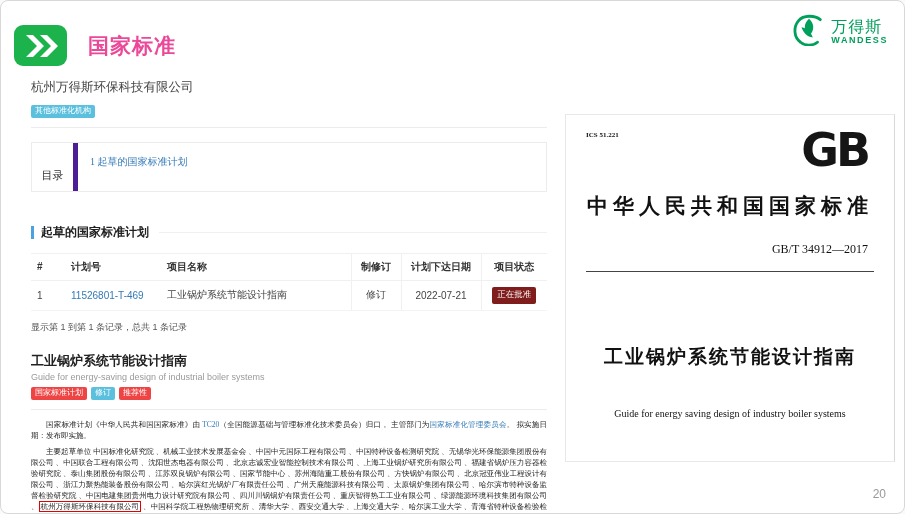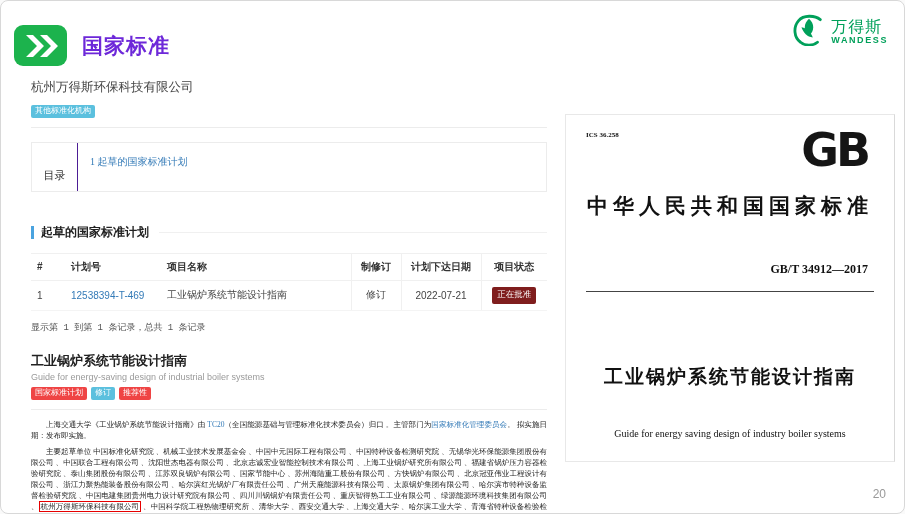--- a/index.html
+++ b/index.html
@@ -4,61 +4,61 @@
 <style>
   * { margin:0; padding:0; box-sizing:border-box; }
   body { background:#fafafa; font-family:"Liberation Sans", sans-serif; }
   .slide { position:relative; width:905px; height:514px; background:#fff;
            border:1px solid #d8d8d8; border-radius:8px; overflow:hidden; }
 
   
   .chevron-badge { position:absolute; left:13px; top:24px; width:53px; height:41px;
                    background:#1cb34d; border-radius:9px; display:flex;
                    align-items:center; justify-content:center; }
-  .slide-title { position:absolute; left:81px; top:31px; font-size:21px;
-                 font-weight:bold; color:#6d28d9; letter-spacing:1px; }
+  .slide-title { position:absolute; left:87px; top:31px; font-size:21px;
+                 font-weight:bold; color:#ec4899; letter-spacing:1px; }
   .brand { position:absolute; right:16px; top:13px; display:flex; align-items:center; gap:5px; }
   .brand-text { display:flex; flex-direction:column; line-height:1.05; }
   .brand-cn { color:#00a05a; font-size:16px; font-weight:normal; letter-spacing:1px; }
   .brand-en { color:#00a05a; font-size:9px; font-weight:bold; letter-spacing:1.6px; }
 
   
   .webpanel { position:absolute; left:30px; top:78px; width:516px;
               font-family:"Liberation Serif", serif; color:#333; }
   .company-name { font-size:12.5px; color:#444; }
   .tag { display:inline-block; color:#fff; font-size:8px; line-height:1;
          padding:2.5px 4px; border-radius:2px; font-family:"Liberation Sans", sans-serif; }
   .tag-blue { background:#5bc0de; }
   .tag-green { background:#ef4444; }
   .company-tag { margin-top:3px; }
   .divider { border:none; border-top:1px solid #ececec; margin:9px 0 0 0; }
 
   .toc-box { margin-top:14px; border:1px solid #ececec; display:flex; min-height:50px; }
   .toc-label { width:46px; display:flex; align-items:flex-end; justify-content:center;
-               padding-bottom:8px; font-size:11px; color:#333; border-right:1px solid #4c1d95; }
+               padding-bottom:8px; font-size:11px; color:#333; border-right:5px solid #4c1d95; }
   .toc-body { padding:8px 12px; }
   a.link { color:#337ab7; text-decoration:none; cursor:pointer; }
   .toc-body a { font-size:10px; }
 
   .section-head { margin-top:32px; display:flex; align-items:center; }
   .section-head .bar { width:3px; height:13px; background:#4aa3df; margin-right:7px; }
   .section-head .txt { font-size:12px; font-weight:bold; color:#222;
                        font-family:Liberation Serif, serif; white-space:nowrap; }
   .section-head .rule { flex:1; height:1px; background:#f0f0f0; margin-left:10px; }
 
   table.plan { width:100%; border-collapse:collapse; margin-top:12px;
                font-family:"Liberation Sans", sans-serif; }
   table.plan th { font-size:10px; color:#333; text-align:left; font-weight:bold;
                   padding:6px 6px; border-top:1px solid #f0f0f0; border-bottom:1px solid #f0f0f0; }
   table.plan td { font-size:10px; color:#444; padding:6px 6px; border-bottom:1px solid #f4f4f4; }
   table.plan .c { text-align:center; }
   table.plan .vline { border-left:1px solid #f0f0f0; }
   .status-badge { display:inline-block; background:#7f1d1d; color:#fff; font-size:8.5px;
                   padding:2.5px 5px; border-radius:2px; }
-  .records { font-size:9px; color:#555; margin-top:10px; font-family:Liberation Mono, monospace; }
+  .records { font-size:9px; color:#555; margin-top:10px; font-family:Liberation Sans, sans-serif; }
 
   .detail { margin-top:18px; }
   .detail-title { font-size:13px; font-weight:bold; color:#222; }
   .detail-sub { font-size:9px; color:#9a9a9a; margin-top:2px; font-family:"Liberation Sans", sans-serif; }
   .detail-tags { margin-top:5px; display:flex; gap:4px; }
   .paras { margin-top:9px; }
   .para { font-size:7.5px; line-height:11px; color:#222; text-align:justify;
           text-indent:2em; margin-top:5px; }
   .para a.link { font-size:7.5px; }
   .redbox { border:1.5px solid #e60000; padding:0 1px; }
@@ -66,21 +66,21 @@
   
   .cover { position:absolute; left:564px; top:113px; width:330px; height:348px;
            background:#fff; border:1px solid #e8e8e8; border-right:1px solid #d9d9d9;
            font-family:"Liberation Serif", serif; color:#111; padding:16px 20px; }
   .ics { font-size:7px; font-weight:bold; line-height:1.35; }
   .gb-logo { position:absolute; right:26px; top:8px; font-family:"DejaVu Sans", sans-serif;
              font-weight:900; font-size:46px; letter-spacing:-3px; color:#151515;
              transform:scaleY(1.02); }
   .cover-title { margin-top:52px; text-align:center; font-size:21px; font-weight:bold;
                  letter-spacing:5px; white-space:nowrap; }
-  .std-no { text-align:right; font-size:12px; font-weight:bold; margin-top:42px; padding-right:6px; }
+  .std-no { text-align:right; font-size:12px; font-weight:normal; margin-top:22px; padding-right:6px; }
   .cover-rule { border:none; border-top:1.5px solid #444; margin-top:14px; }
   .doc-title { margin-top:72px; text-align:center; font-size:19px; font-weight:bold;
                letter-spacing:2px; font-family:"Liberation Sans", sans-serif; }
   .doc-title-en { margin-top:38px; text-align:center; font-size:10px; font-weight:normal; }
 
   .page-no { position:absolute; right:18px; bottom:12px; font-size:12px; color:#999;
              font-family:"Liberation Sans", sans-serif; }
 </style>
 </head>
 <body>
@@ -136,21 +136,21 @@
           <th style="width:96px;">计划号</th>
           <th>项目名称</th>
           <th class="vline c" style="width:50px;">制修订</th>
           <th class="vline c" style="width:80px;">计划下达日期</th>
           <th class="vline c" style="width:66px;">项目状态</th>
         </tr>
       </thead>
       <tbody>
         <tr>
           <td>1</td>
-          <td><a class="link">12538394-T-469</a></td>
+          <td><a class="link">11526801-T-469</a></td>
           <td>工业锅炉系统节能设计指南</td>
           <td class="vline c">修订</td>
           <td class="vline c">2022-07-21</td>
           <td class="vline c"><span class="status-badge">正在批准</span></td>
         </tr>
       </tbody>
     </table>
 
     <div class="records">显示第 1 到第 1 条记录，总共 1 条记录</div>
 
@@ -158,31 +158,31 @@
       <div class="detail-title">工业锅炉系统节能设计指南</div>
       <div class="detail-sub">Guide for energy-saving design of industrial boiler systems</div>
       <div class="detail-tags">
         <span class="tag tag-green">国家标准计划</span>
         <span class="tag tag-blue">修订</span>
         <span class="tag tag-green">推荐性</span>
       </div>
       <hr class="divider">
 
       <div class="paras">
-        <p class="para"><span>上海交通大学《工业锅炉系统节能设计指南》由 </span><a class="link">TC20</a><span>（全国能源基础与管理标准化技术委员会）归口 。主管部门为</span><a class="link">国家标准化管理委员会</a><span>。 拟实施日期：发布即实施。</span></p>
+        <p class="para"><span>国家标准计划《中华人民共和国国家标准》由 </span><a class="link">TC20</a><span>（全国能源基础与管理标准化技术委员会）归口 。主管部门为</span><a class="link">国家标准化管理委员会</a><span>。 拟实施日期：发布即实施。</span></p>
 
         <p class="para"><span>主要起草单位 中国标准化研究院 、机械工业技术发展基金会 、中国中元国际工程有限公司 、中国特种设备检测研究院 、无锡华光环保能源集团股份有限公司 、中国联合工程有限公司 、沈阳世杰电器有限公司 、北京志诚宏业智能控制技术有限公司 、上海工业锅炉研究所有限公司 、福建省锅炉压力容器检验研究院 、泰山集团股份有限公司 、江苏双良锅炉有限公司 、国家节能中心 、苏州海陆重工股份有限公司 、方快锅炉有限公司 、北京冠亚伟业工程设计有限公司 、浙江力聚热能装备股份有限公司 、哈尔滨红光锅炉厂有限责任公司 、广州天鹿能源科技有限公司 、太原锅炉集团有限公司 、哈尔滨市特种设备监督检验研究院 、中国电建集团贵州电力设计研究院有限公司 、四川川锅锅炉有限责任公司 、重庆智得热工工业有限公司 、绿源能源环境科技集团有限公司 、</span><span class="redbox">杭州万得斯环保科技有限公司</span><span> 、中国科学院工程热物理研究所 、清华大学 、西安交通大学 、上海交通大学 、哈尔滨工业大学 、青海省特种设备检验检测院 。</span></p>
 
       </div>
     </div>
   </div>
 
   <div class="cover">
     <div class="ics">
-      <div>ICS 36.258</div>
+      <div>ICS 51.221</div>
     </div>
     <div class="gb-logo">GB</div>
     <div class="cover-title">中华人民共和国国家标准</div>
     <div class="std-no">GB/T 34912—2017</div>
     <hr class="cover-rule">
     <div class="doc-title">工业锅炉系统节能设计指南</div>
     <div class="doc-title-en">Guide for energy saving design of industry boiler systems</div>
   </div>
 
   <div class="page-no">20</div>

